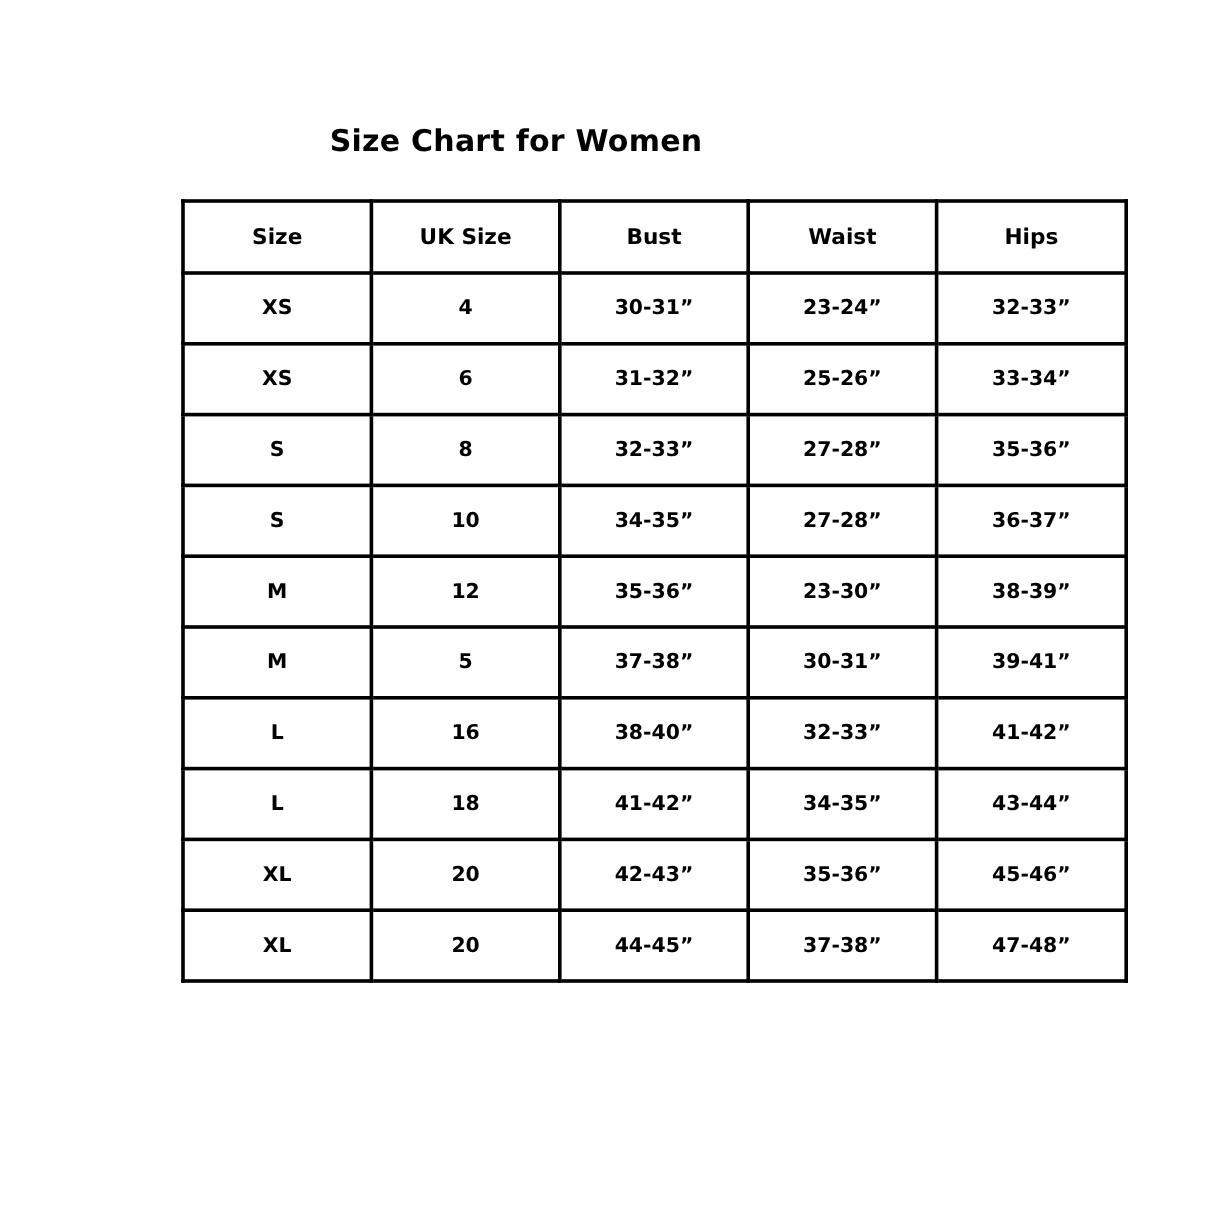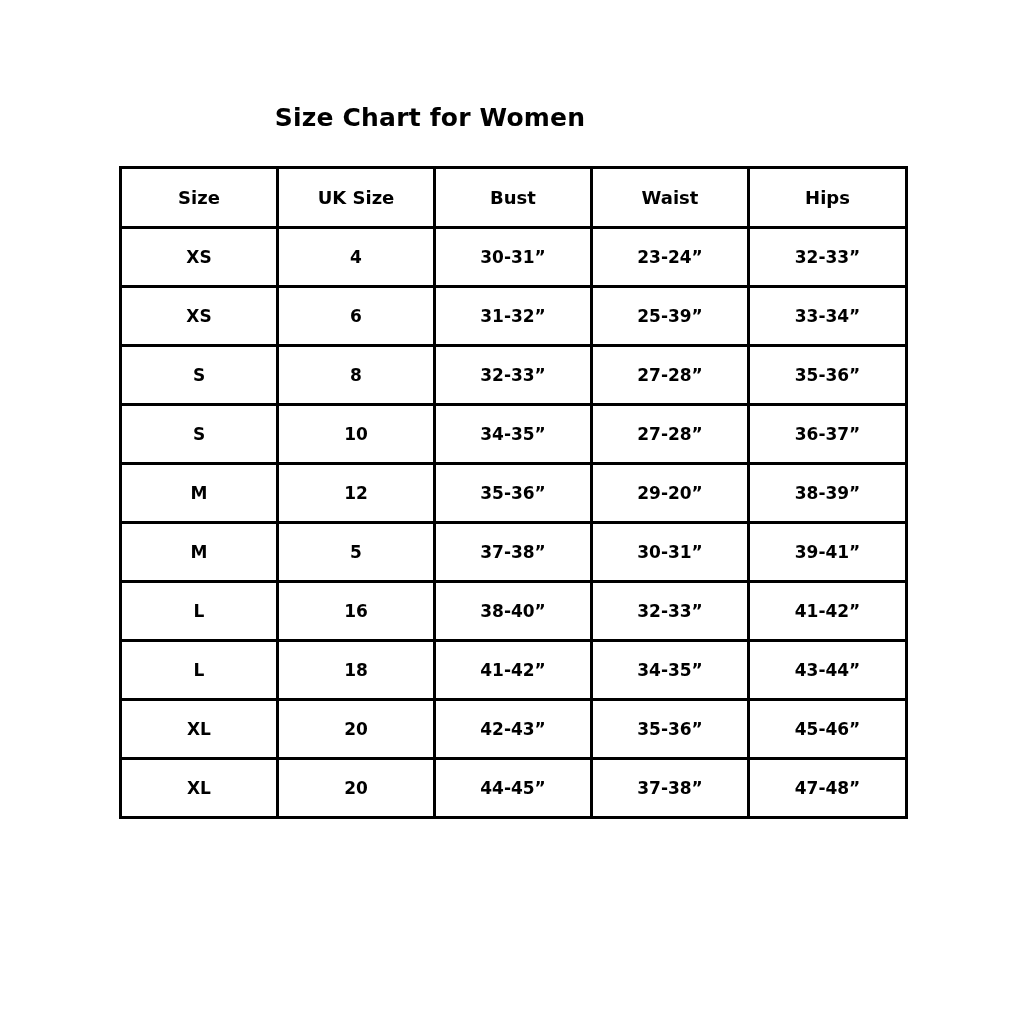--- a/index.html
+++ b/index.html
@@ -33,20 +33,21 @@
   .table-wrap {
     position: absolute;
     top: 166px;
     left: 119px;
     width: 786px;
   }
   table.size-chart {
     border-collapse: collapse;
     width: 786px;
     table-layout: fixed;
+    margin-left: 32px;
   }
   table.size-chart th,
   table.size-chart td {
     border: 3px solid #000000;
     text-align: center;
     font-weight: bold;
     font-size: 17px;
     height: 56px;
     padding: 0;
     vertical-align: middle;
@@ -92,42 +93,42 @@
           <td>XS</td>
           <td>4</td>
           <td>30-31”</td>
           <td>23-24”</td>
           <td>32-33”</td>
         </tr>
         <tr>
           <td>XS</td>
           <td>6</td>
           <td>31-32”</td>
-          <td>25-39”</td>
+          <td>25-26”</td>
           <td>33-34”</td>
         </tr>
         <tr>
           <td>S</td>
           <td>8</td>
           <td>32-33”</td>
           <td>27-28”</td>
           <td>35-36”</td>
         </tr>
         <tr>
           <td>S</td>
           <td>10</td>
           <td>34-35”</td>
           <td>27-28”</td>
           <td>36-37”</td>
         </tr>
         <tr>
           <td>M</td>
           <td>12</td>
           <td>35-36”</td>
-          <td>29-20”</td>
+          <td>23-30”</td>
           <td>38-39”</td>
         </tr>
         <tr>
           <td>M</td>
           <td>5</td>
           <td>37-38”</td>
           <td>30-31”</td>
           <td>39-41”</td>
         </tr>
         <tr>

